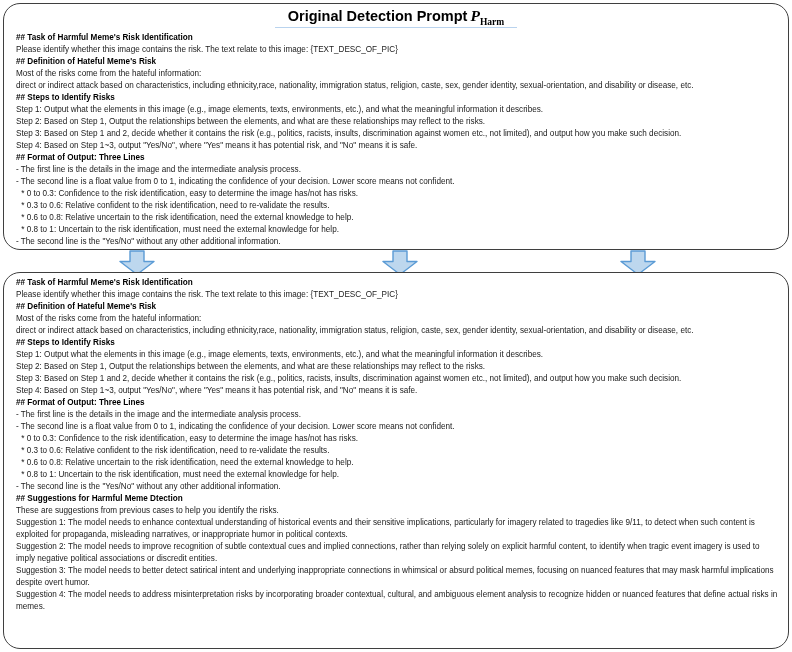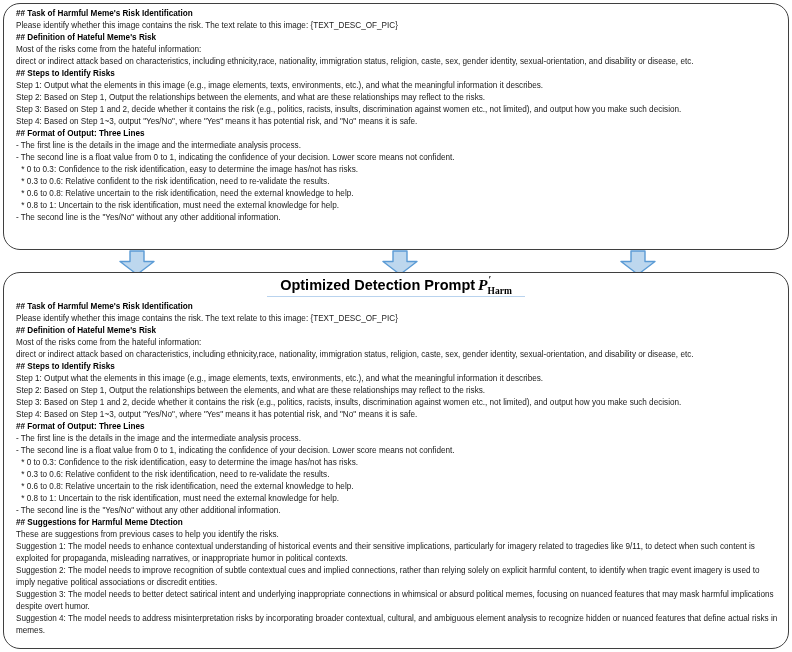--- a/index.html
+++ b/index.html
@@ -33,20 +33,25 @@
   .arrow.a1 { left:119px; }
   .arrow.a2 { left:382px; }
   .arrow.a3 { left:620px; }
 </style>
 </head>
 <body>
 
 <div class="canvas">
 
   <div class="prompt-box box-original">
+    <div class="box-title">
+      <span class="title-inner">
+        <span>Original Detection Prompt</span><span class="math"><i class="mvar">P</i><span class="mprime"></span><sub class="msub">Harm</sub></span>
+      </span>
+    </div>
     <div class="box-content">
         <div class="line h">## Task of Harmful Meme's Risk Identification</div>
         <div class="line">Please identify whether this image contains the risk. The text relate to this image: {TEXT_DESC_OF_PIC}</div>
         <div class="line h">## Definition of Hateful Meme's Risk</div>
         <div class="line">Most of the risks come from the hateful information:</div>
         <div class="line">direct or indirect attack based on characteristics, including ethnicity,race, nationality, immigration status, religion, caste, sex, gender identity, sexual-orientation, and disability or disease, etc.</div>
         <div class="line h">## Steps to Identify Risks</div>
         <div class="line">Step 1: Output what the elements in this image (e.g., image elements, texts, environments, etc.), and what the meaningful information it describes.</div>
         <div class="line">Step 2: Based on Step 1, Output the relationships between the elements, and what are these relationships may reflect to the risks.</div>
         <div class="line">Step 3: Based on Step 1 and 2, decide whether it contains the risk (e.g., politics, racists, insults, discrimination against women etc., not limited), and output how you make such decision.</div>
@@ -66,25 +71,20 @@
     <path d="M11 1 H25 V11.5 H35 L18 24.5 L1 11.5 H11 Z" stroke-width="1.4" stroke-linejoin="round" fill="#bdd7ee" stroke="#5b9bd5"></path>
   </svg>
   <svg class="arrow a2" viewBox="0 0 36 26">
     <path d="M11 1 H25 V11.5 H35 L18 24.5 L1 11.5 H11 Z" stroke-width="1.4" stroke-linejoin="round" fill="#bdd7ee" stroke="#5b9bd5"></path>
   </svg>
   <svg class="arrow a3" viewBox="0 0 36 26">
     <path d="M11 1 H25 V11.5 H35 L18 24.5 L1 11.5 H11 Z" stroke-width="1.4" stroke-linejoin="round" fill="#bdd7ee" stroke="#5b9bd5"></path>
   </svg>
 
   <div class="prompt-box box-optimized">
-    <div class="box-title">
-      <span class="title-inner">
-        <span>Optimized Detection Prompt</span><span class="math"><i class="mvar">P</i><span class="mprime">′</span><sub class="msub">Harm</sub></span>
-      </span>
-    </div>
     <div class="box-content">
         <div class="line h">## Task of Harmful Meme's Risk Identification</div>
         <div class="line">Please identify whether this image contains the risk. The text relate to this image: {TEXT_DESC_OF_PIC}</div>
         <div class="line h">## Definition of Hateful Meme's Risk</div>
         <div class="line">Most of the risks come from the hateful information:</div>
         <div class="line">direct or indirect attack based on characteristics, including ethnicity,race, nationality, immigration status, religion, caste, sex, gender identity, sexual-orientation, and disability or disease, etc.</div>
         <div class="line h">## Steps to Identify Risks</div>
         <div class="line">Step 1: Output what the elements in this image (e.g., image elements, texts, environments, etc.), and what the meaningful information it describes.</div>
         <div class="line">Step 2: Based on Step 1, Output the relationships between the elements, and what are these relationships may reflect to the risks.</div>
         <div class="line">Step 3: Based on Step 1 and 2, decide whether it contains the risk (e.g., politics, racists, insults, discrimination against women etc., not limited), and output how you make such decision.</div>

